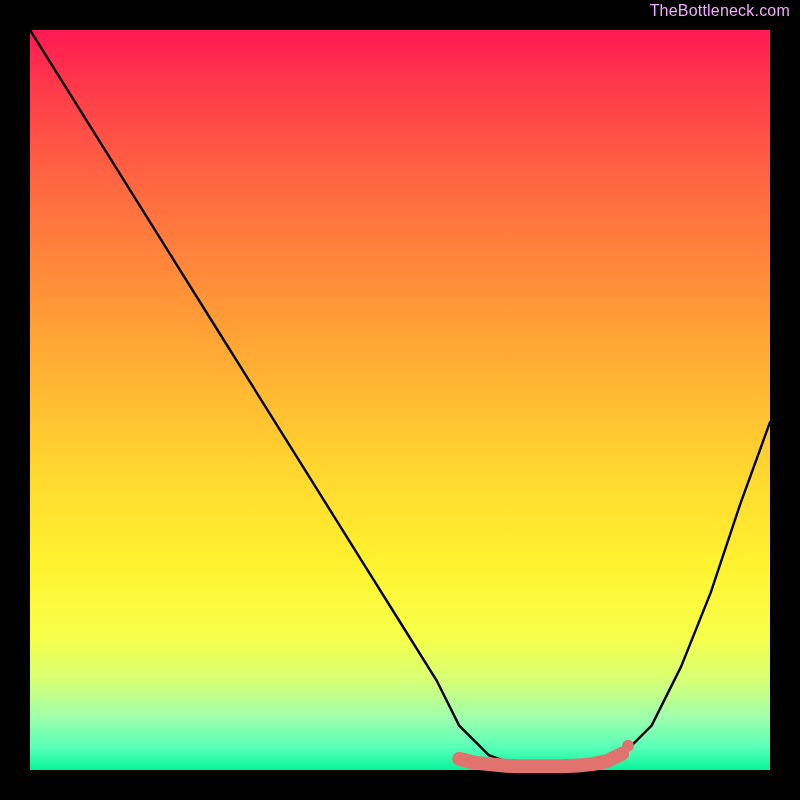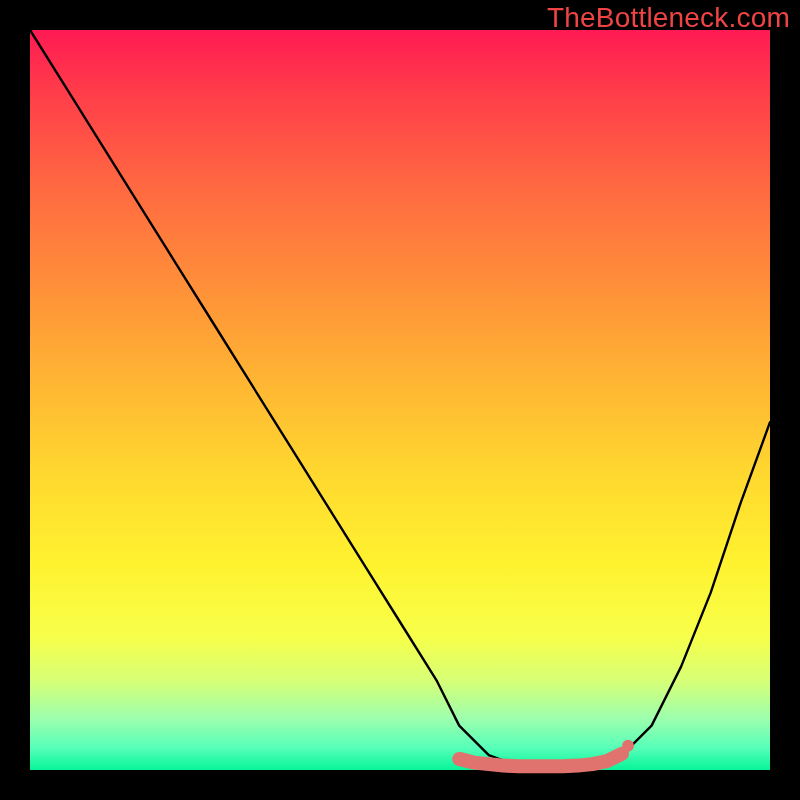--- a/index.html
+++ b/index.html
@@ -14,23 +14,23 @@
   .frame {
     position: relative;
     width: 800px;
     height: 800px;
     background: #000;
   }
   .watermark {
     position: absolute;
     top: 2px;
     right: 10px;
-    font-size: 28px;
+    font-size: 16px;
     font-weight: 500;
-    color: #ef4444;
+    color: #f0abfc;
     letter-spacing: 0.2px;
     z-index: 5;
   }
   .plot {
     position: absolute;
     left: 30px;
     top: 30px;
     width: 740px;
     height: 740px;
   }

